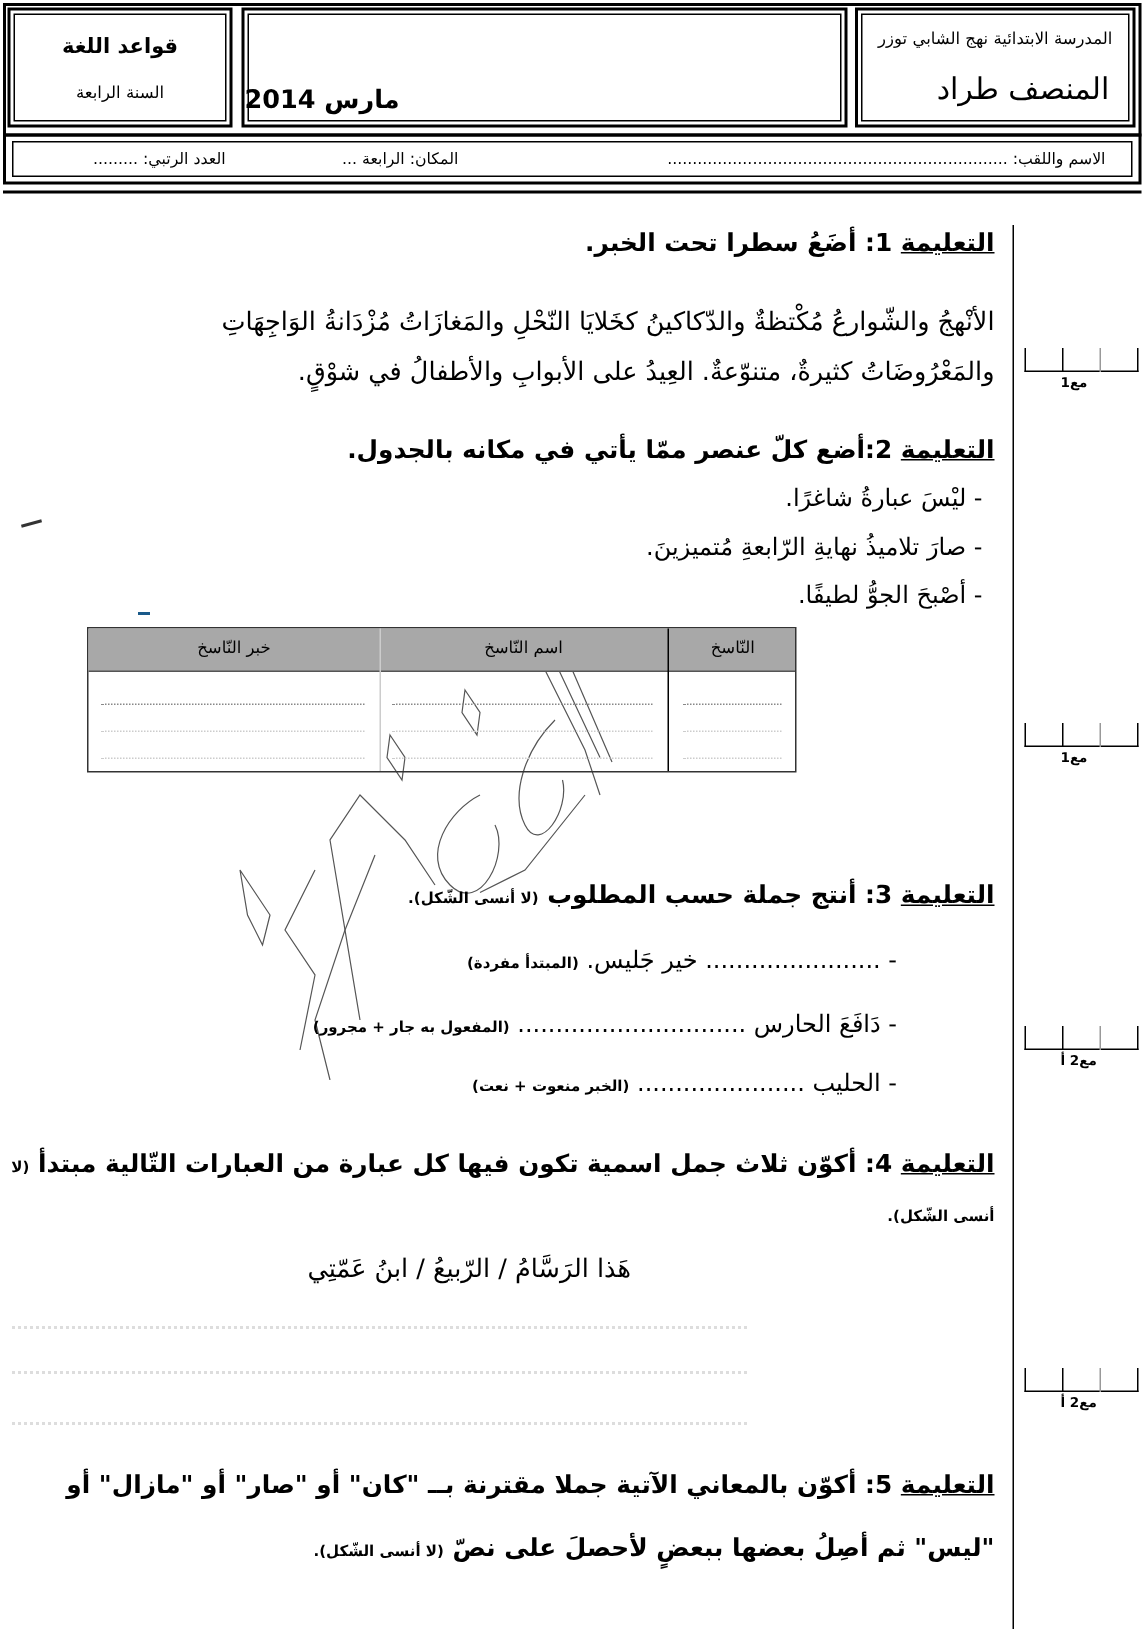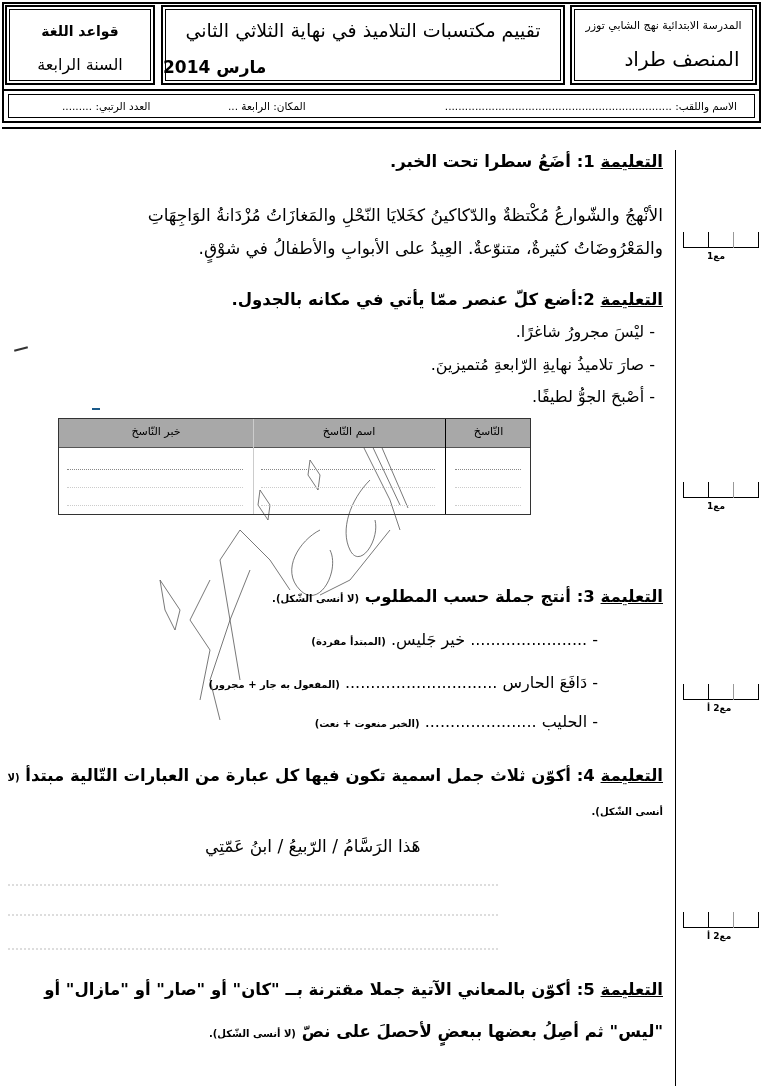--- a/index.html
+++ b/index.html
@@ -11,21 +11,21 @@
     
     .hdr-outer { left: 2px; top: 2px; width: 759px; height: 89px; border: 2px solid #000; }
     .hbox { position: absolute; border: 2px solid #000; background:#fff; }
     .hbox-inner { position:absolute; inset:2px; border:1px solid #000; }
     .box-left { left: 5px; top: 5px; width: 150px; height: 80px; }
     .box-mid { left: 161px; top: 5px; width: 404px; height: 80px; }
     .box-right { left: 570px; top: 5px; width: 187px; height: 80px; }
     .info-row { left: 2px; top: 89px; width: 759px; height: 34px; border: 2px solid #000; }
     .info-inner { position:absolute; left:4px; top:3px; right:4px; bottom:3px; border:1px solid #000; }
     .subject { position:absolute; left:0; right:0; top:16px; font-weight:bold; font-size:14px; text-align:center; }
-    .level { position:absolute; left:0; right:0; top:48px; font-size:16px; text-align:center; }
+    .level { position:absolute; left:0; right:0; top:48px; font-size:11px; text-align:center; }
     .eval-title { position:absolute; left:0; right:0; top:12px; font-size:19px; text-align:center; }
     .eval-date { position:absolute; left:0; right:0; top:50px; font-size:17px; font-weight:bold; text-align:left; }
     .school { position:absolute; left:0; right:0; top:12px; font-size:11px; text-align:center; }
     .teacher { position:absolute; left:0; right:0; top:40px; font-size:20px; text-align:center;margin-left:37px; }
 
     .info-text { position:absolute; top:9px; font-size:10.5px; white-space:nowrap; }
 
     
     .hline { left: 2px; width: 759px; height: 2px; background: #000; top: 127px; }
     .vline { left: 675px; top: 150px; width: 1px; height: 936px; background: #000; }
@@ -62,21 +62,20 @@
 <div class="abs hdr-outer"></div>
 
 <div class="hbox box-left">
   <div class="hbox-inner"></div>
   <div class="subject rtl">قواعد اللغة</div>
   <div class="level rtl">السنة الرابعة</div>
 </div>
 
 <div class="hbox box-mid">
   <div class="hbox-inner"></div>
-  <div class="eval-title rtl">تقييم مكتسبات التلاميذ في نهاية الثلاثي الثاني</div>
   <div class="eval-date rtl">مارس 2014</div>
 </div>
 
 <div class="hbox box-right">
   <div class="hbox-inner"></div>
   <div class="school rtl">المدرسة الابتدائية نهج الشابي توزر</div>
   <div class="teacher rtl">المنصف طراد</div>
 </div>
 
 <div class="abs info-row">
@@ -117,21 +116,21 @@
     <div class="tick" style="left:25px"></div>
     <div class="tick g" style="left:50px"></div>
     <div class="tick" style="left:75px"></div>
   <div class="glbl rtl">مع1</div>
 </div>
 
 <div class="abs instr rtl" style="right:100px; top:290px;">
   <span class="lbl">التعليمة</span>
   <span>2</span><span>:أضع كلّ عنصر ممّا يأتي في مكانه بالجدول.</span>
 </div>
-<div class="abs bullet-line rtl" style="right:108px; top:322px;">-   ليْسَ مجرورُ شاغرًا.</div>
+<div class="abs bullet-line rtl" style="right:108px; top:322px;">-   ليْسَ عبارةُ شاغرًا.</div>
 <div class="abs bullet-line rtl" style="right:108px; top:355px;">-   صارَ تلاميذُ نهايةِ الرّابعةِ مُتميزينَ.</div>
 <div class="abs bullet-line rtl" style="right:108px; top:387px;">-   أصْبحَ الجوُّ لطيفًا.</div>
 
 <div class="abs" style="left:14px; top:348px; width:14px; height:2px; background:#333; transform:rotate(-15deg);"></div>
 <div class="abs" style="left:92px; top:408px; width:8px; height:2px; background:#1a5a8a;"></div>
 
 <div class="abs tbl">
   <div class="tbl-head"></div>
   <div class="col-sep" style="left:194px; background:#ccc;"></div>
   <div class="col-sep" style="left:386px; background:#000;"></div>

